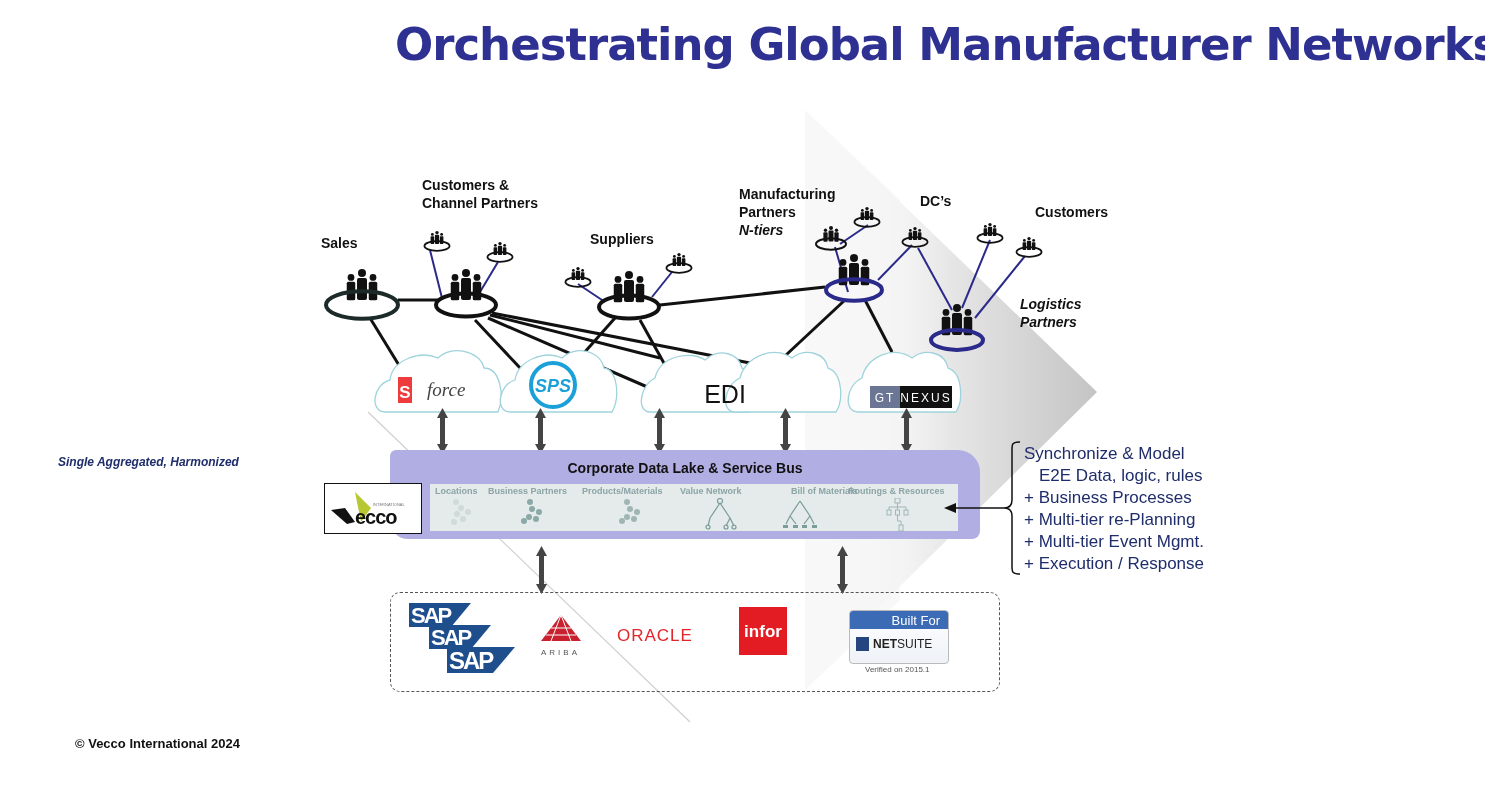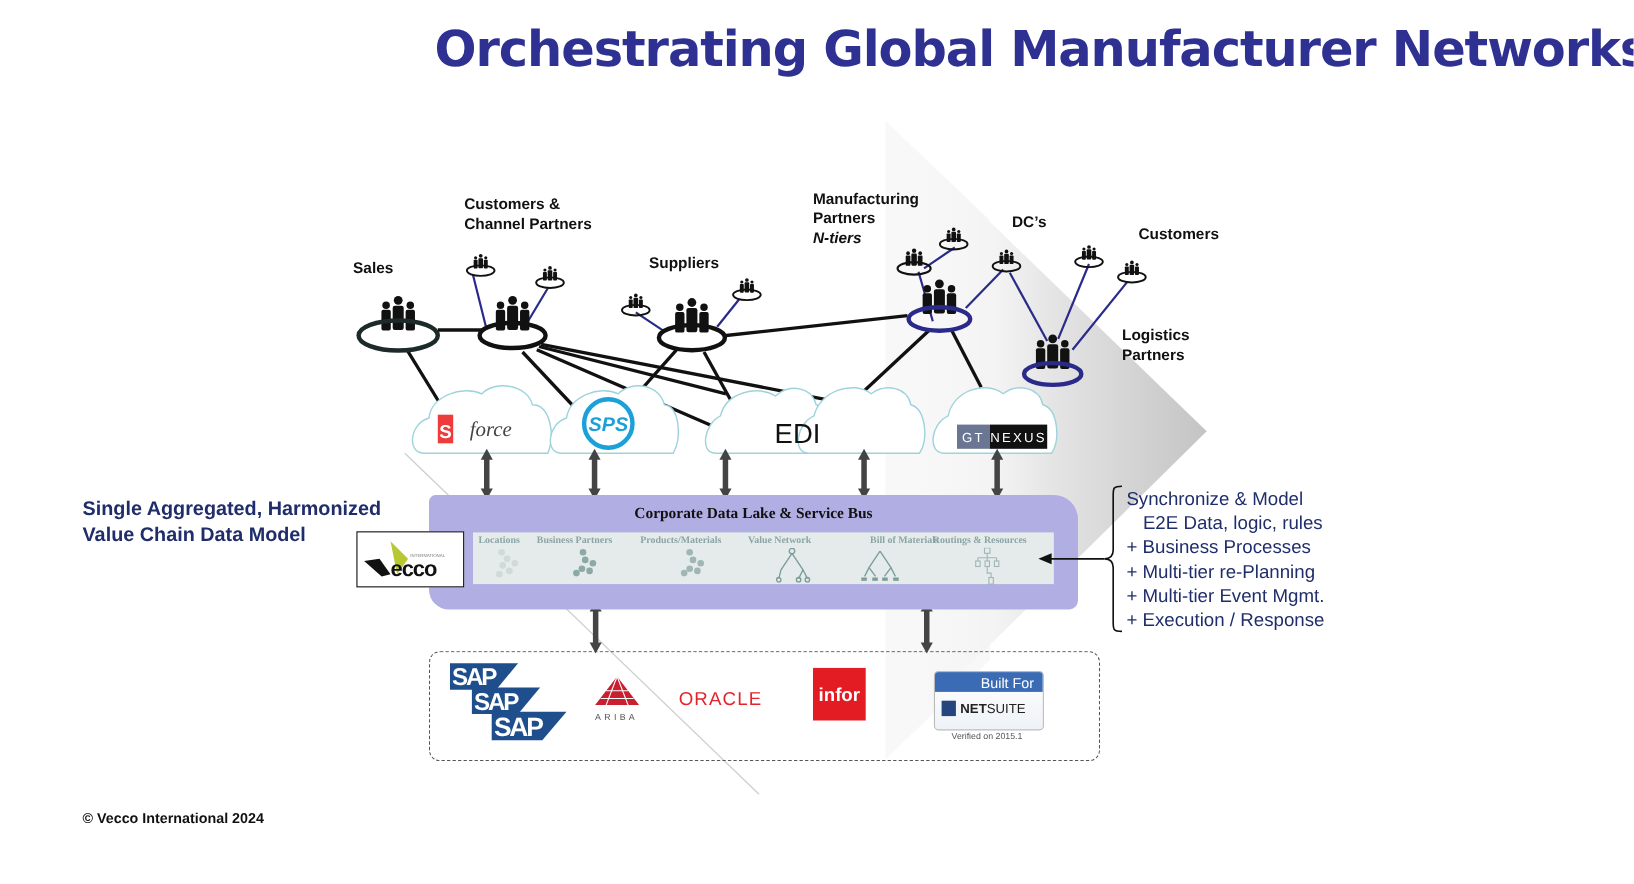--- a/index.html
+++ b/index.html
@@ -3,26 +3,26 @@
 <meta charset="utf-8">
 <style>
   html, body { margin:0; padding:0; background:#ffffff; }
   body { width:1485px; height:804px; position:relative; overflow:hidden; font-family:"Liberation Sans", sans-serif; }
   .abs { position:absolute; }
   #title { left:395px; top:18px; font-size:45px; font-weight:bold; color:#2e3192; font-family:"DejaVu Sans", sans-serif; letter-spacing:-1px; white-space:nowrap; }
   .lbl { position:absolute; font-weight:bold; font-size:14px; color:#111; line-height:18px; white-space:nowrap; }
   .lbl i { font-style:italic; }
   #bg-svg { position:absolute; left:0; top:0; }
   .cloud-text { font-family:"Liberation Sans", sans-serif; }
-  #datalake { left:390px; top:450px; width:590px; height:104px; background:#b1aee3; border-radius:6px 22px 8px 18px;font-family:Liberation Serif, serif; }
+  #datalake { left:390px; top:450px; width:590px; height:89px; background:#b1aee3; border-radius:6px 22px 8px 18px; }
   #datalake-title { left:0; width:100%; top:10px; text-align:center; font-size:14px; font-weight:bold; color:#111; }
   #dl-strip { left:40px; top:34px; width:528px; height:47px; background:#e4ebea; }
   .dl-item { position:absolute; top:2px; font-size:9px; font-weight:bold; color:#8ca4a6; white-space:nowrap; }
   .dl-icon { position:absolute; top:14px; }
-  #left-heading { left:75px; top:450px; font-size:18px; font-weight:bold; color:#1f2d6b; line-height:24px; }
+  #left-heading { left:58px; top:450px; font-size:12px; font-weight:bold; color:#1f2d6b; line-height:24px;font-style:italic; }
   #vecco-box { left:324px; top:483px; width:96px; height:49px; border:1.5px solid #111; background:#fff; }
   #right-list { left:1024px; top:443px; font-size:17px; font-weight:normal; color:#1f2d6b; line-height:22px; white-space:nowrap; }
   #apps-box { left:390px; top:592px; width:592px; height:98px; border:1.5px dashed #555; border-radius:10px;padding-left:16px; }
   #apps-label { left:0; width:100%; top:74px; text-align:center; font-size:17px; font-weight:bold; color:#111; }
   #copyright { left:75px; top:736px; font-size:13px; font-weight:bold; color:#111; font-family:Liberation Sans, sans-serif; }
   #netsuite { left:458px; top:17px; width:98px; height:52px; border:1px solid #bbb; border-radius:4px; background:linear-gradient(#fff,#eef2f7); overflow:hidden; }
 </style>
 </head>
 <body>
 
@@ -265,35 +265,34 @@
       </g>
     </g>
 </svg>
 
 <div class="lbl" style="left:321px; top:234px;text-align:right;">Sales</div>
 <div class="lbl" style="left:422px; top:176px;">
   <div>Customers &amp;</div>
   <div>Channel Partners</div>
 </div>
 <div class="lbl" style="left:590px; top:230px;">Suppliers</div>
-<div class="lbl" style="left:739px; top:171px;">
+<div class="lbl" style="left:739px; top:185px;">
   <div>Manufacturing</div>
   <div>Partners</div>
   <div><i>N-tiers</i></div>
 </div>
 <div class="lbl" style="left:920px; top:192px;">DC’s</div>
 <div class="lbl" style="left:1035px; top:203px;">Customers</div>
-<div class="lbl" style="left:1020px; top:295px;">
+<div class="lbl" style="left:1020px; top:295px;font-style:italic;">
   <div>Logistics</div>
   <div>Partners</div>
 </div>
 
 <div id="left-heading" class="abs">
   <div>Single Aggregated, Harmonized</div>
-  <div>Value Chain Data Model</div>
 </div>
 
 <div id="datalake" class="abs">
   <div id="datalake-title" class="abs">Corporate Data Lake &amp; Service Bus</div>
   <div id="dl-strip" class="abs">
     <div class="dl-item" style="left:5px">Locations</div>
     <div class="dl-item" style="left:58px">Business Partners</div>
     <div class="dl-item" style="left:152px">Products/Materials</div>
     <div class="dl-item" style="left:250px">Value Network</div>
     <div class="dl-item" style="left:361px">Bill of Materials</div>

